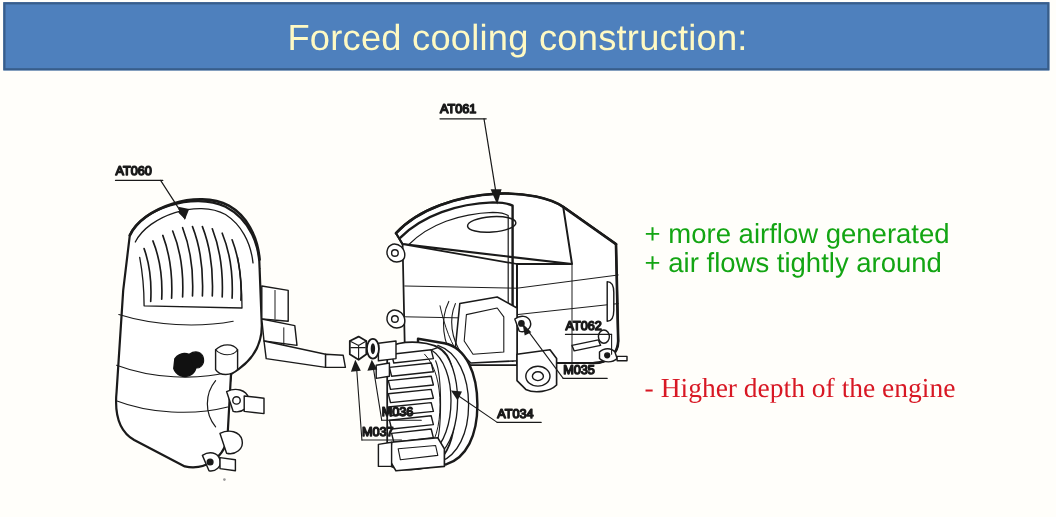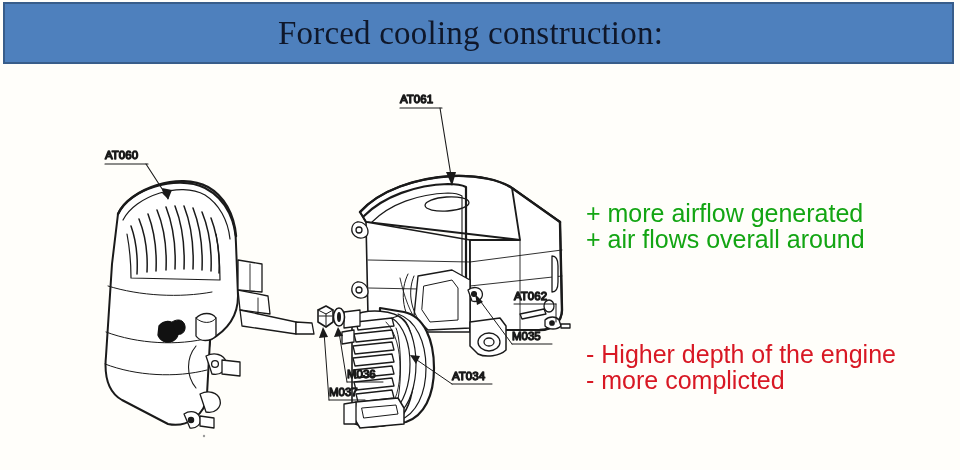--- a/index.html
+++ b/index.html
@@ -58,20 +58,21 @@
     line-height: 26px;
     white-space: nowrap;
   }
   #pros-block {
     left: 586px;
     top: 200px;
   }
   #cons-block {
     left: 586px;
     top: 341px;
+    font-family: Liberation Serif, serif;
   }
 
   
   #drawing {
     position: absolute;
     left: 0;
     top: 64px;
     width: 960px;
     height: 406px;
   }
@@ -82,21 +83,21 @@
     font-size: 11.5px;
     fill: #1a1a1a;
   }
 </style>
 </head>
 <body>
 
 <div id="slide" style="background: rgb(255, 254, 250);">
 
   <div id="title-bar" style="background: rgb(78, 128, 189); border-color: rgb(56, 93, 138);">
-    <div id="title-text" style="color: #0f172a; font-family: Liberation Serif, serif;">Forced cooling construction:</div>
+    <div id="title-text" style="color: #fef9c3;">Forced cooling construction:</div>
   </div>
 
   <div id="drawing">
     <svg width="960" height="406" viewBox="0 0 960 406" xmlns="http://www.w3.org/2000/svg">
       <g fill="none" stroke="#1a1a1a" stroke-width="1.3" stroke-linejoin="round" stroke-linecap="round">
 
         <g>
 
           <ellipse cx="160" cy="262" rx="49" ry="62" transform="rotate(-16 160 262)" fill="#ffffff" stroke="#1a1a1a" stroke-width="2.4"></ellipse>
           <ellipse cx="163" cy="262" rx="41" ry="54" transform="rotate(-16 163 262)" fill="#ffffff" stroke="#1a1a1a" stroke-width="1.3"></ellipse>
@@ -310,21 +311,20 @@
         </g>
         <text class="lbl" x="329" y="332">M037</text>
 
         <circle cx="204" cy="372" r="1.2" fill="#9a9a9a" stroke="none"></circle>
       </g>
     </svg>
   </div>
 
   <div id="pros-block" class="note-block" style="color: rgb(19, 165, 19);">
     <div class="note-line">+ more airflow generated</div>
-    <div class="note-line">+ air flows overall around</div>
+    <div class="note-line">+ air flows tightly around</div>
   </div>
 
   <div id="cons-block" class="note-block" style="color: rgb(216, 24, 36);">
     <div class="note-line">- Higher depth of the engine</div>
-    <div class="note-line">- more complicted</div>
   </div>
 
 </div>
 
 </body></html>

